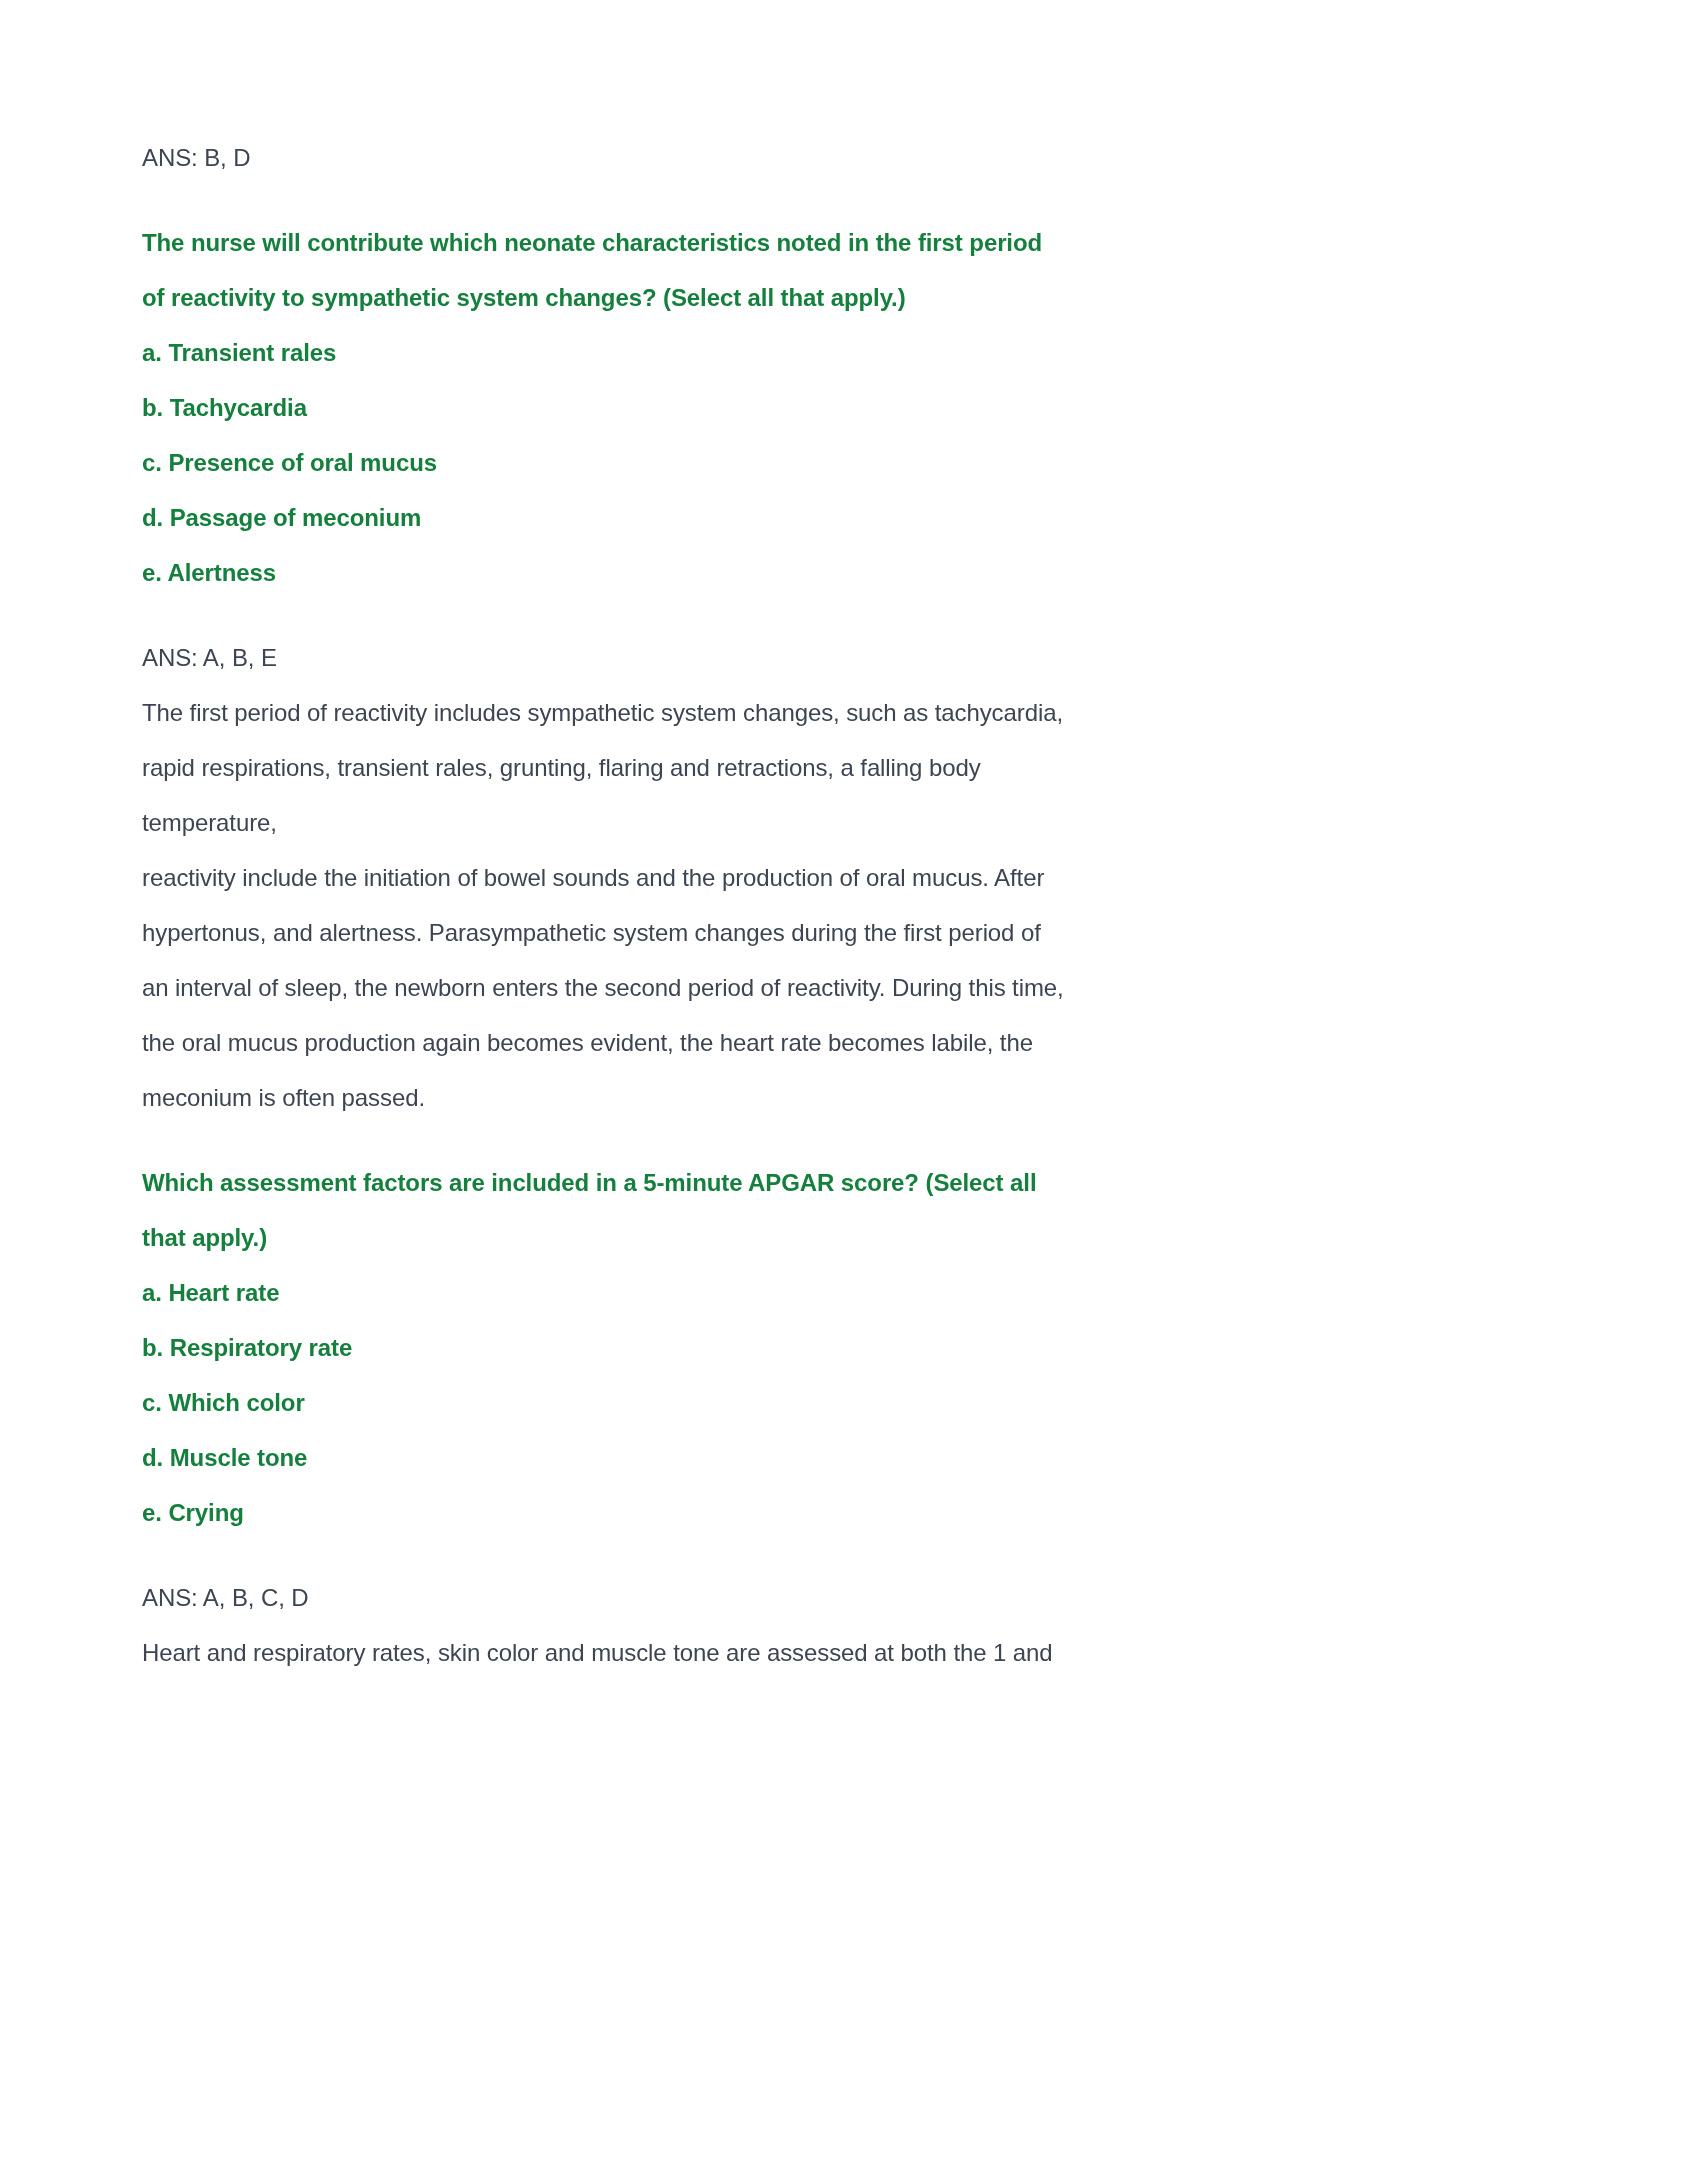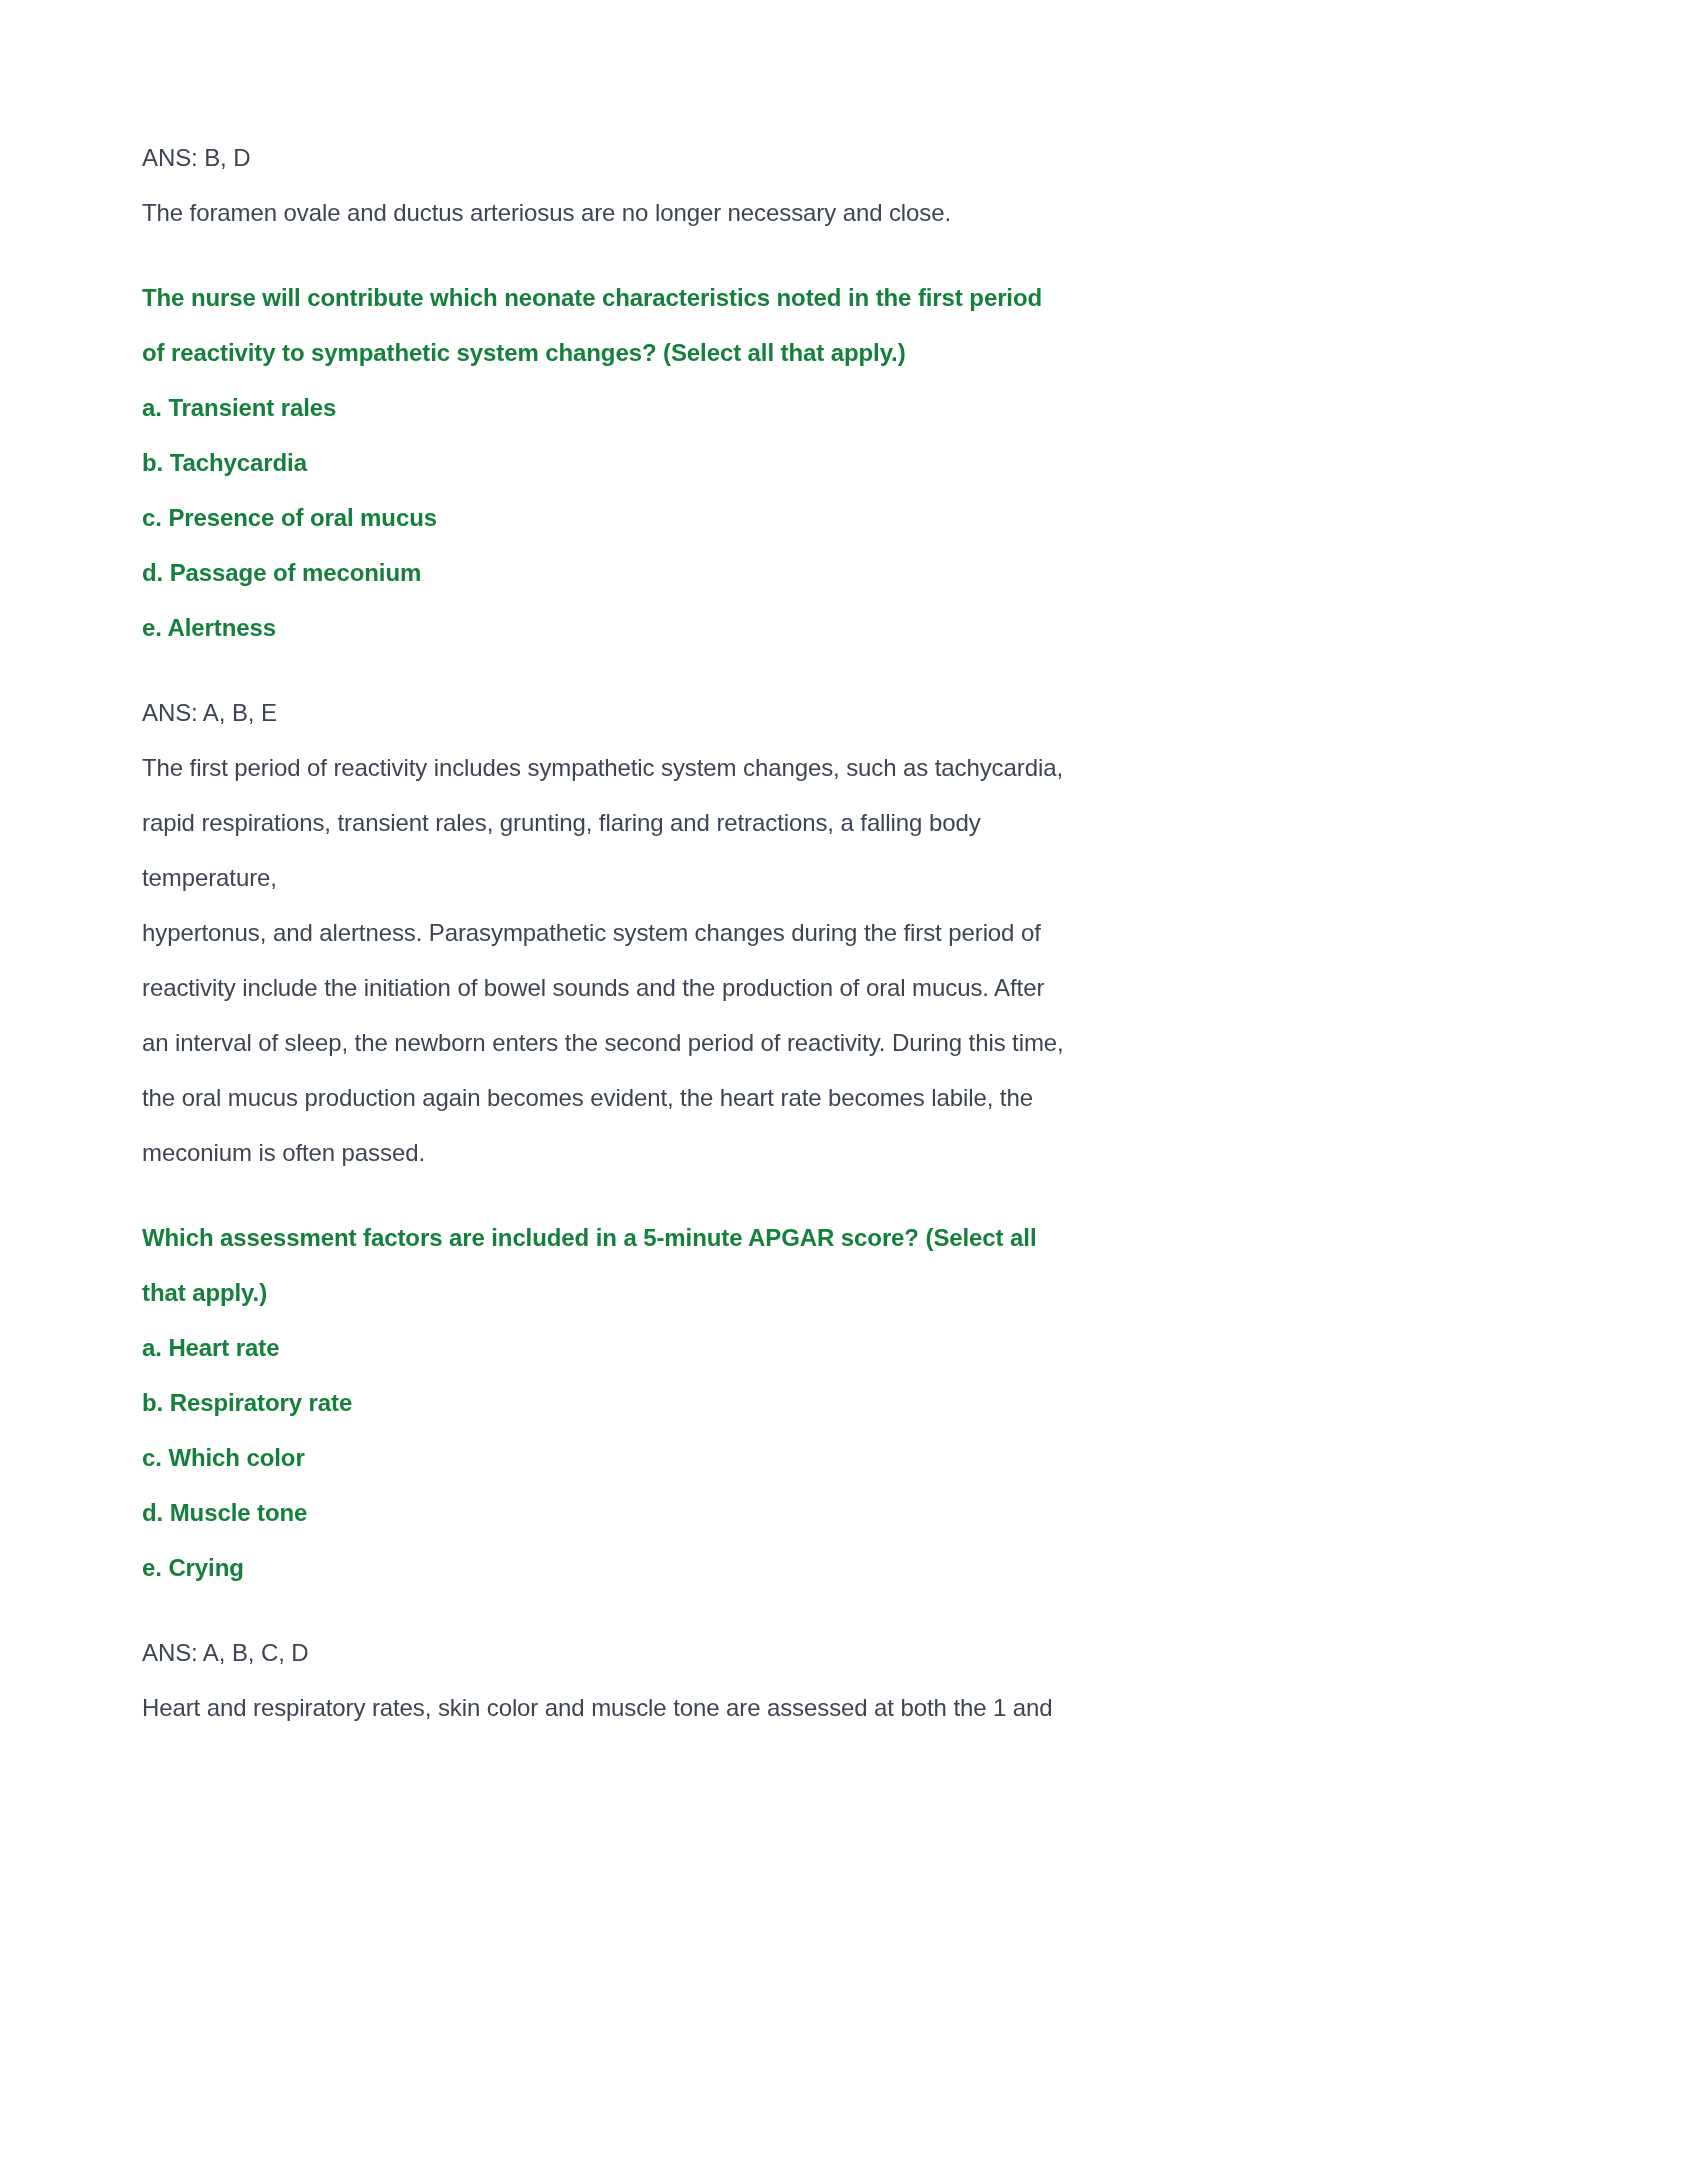--- a/index.html
+++ b/index.html
@@ -35,23 +35,20 @@
     color: #15803d;
   }
 </style>
 </head>
 <body>
 
 <div class="page">
 
   <section class="block">
     <div class="line">ANS: B, D</div>
-    <div>
-        <div class="line">The foramen ovale and ductus arteriosus are no longer necessary and close.</div>
-      </div>
   </section>
 
   <section class="block bold">
     <div>
         <div class="line">The nurse will contribute which neonate characteristics noted in the first period</div>
         <div class="line">of reactivity to sympathetic system changes? (Select all that apply.)</div>
       </div>
     <div>
         <div class="line">a. Transient rales</div>
         <div class="line">b. Tachycardia</div>
@@ -60,22 +57,22 @@
         <div class="line">e. Alertness</div>
       </div>
   </section>
 
   <section class="block">
     <div class="line">ANS: A, B, E</div>
     <div>
         <div class="line">The first period of reactivity includes sympathetic system changes, such as tachycardia,</div>
         <div class="line">rapid respirations, transient rales, grunting, flaring and retractions, a falling body</div>
         <div class="line">temperature,</div>
+        <div class="line">reactivity include the initiation of bowel sounds and the production of oral mucus. After</div>
         <div class="line">hypertonus, and alertness. Parasympathetic system changes during the first period of</div>
-        <div class="line">reactivity include the initiation of bowel sounds and the production of oral mucus. After</div>
         <div class="line">an interval of sleep, the newborn enters the second period of reactivity. During this time,</div>
         <div class="line">the oral mucus production again becomes evident, the heart rate becomes labile, the</div>
         <div class="line">meconium is often passed.</div>
       </div>
   </section>
 
   <section class="block bold">
     <div>
         <div class="line">Which assessment factors are included in a 5-minute APGAR score? (Select all</div>
         <div class="line">that apply.)</div>

